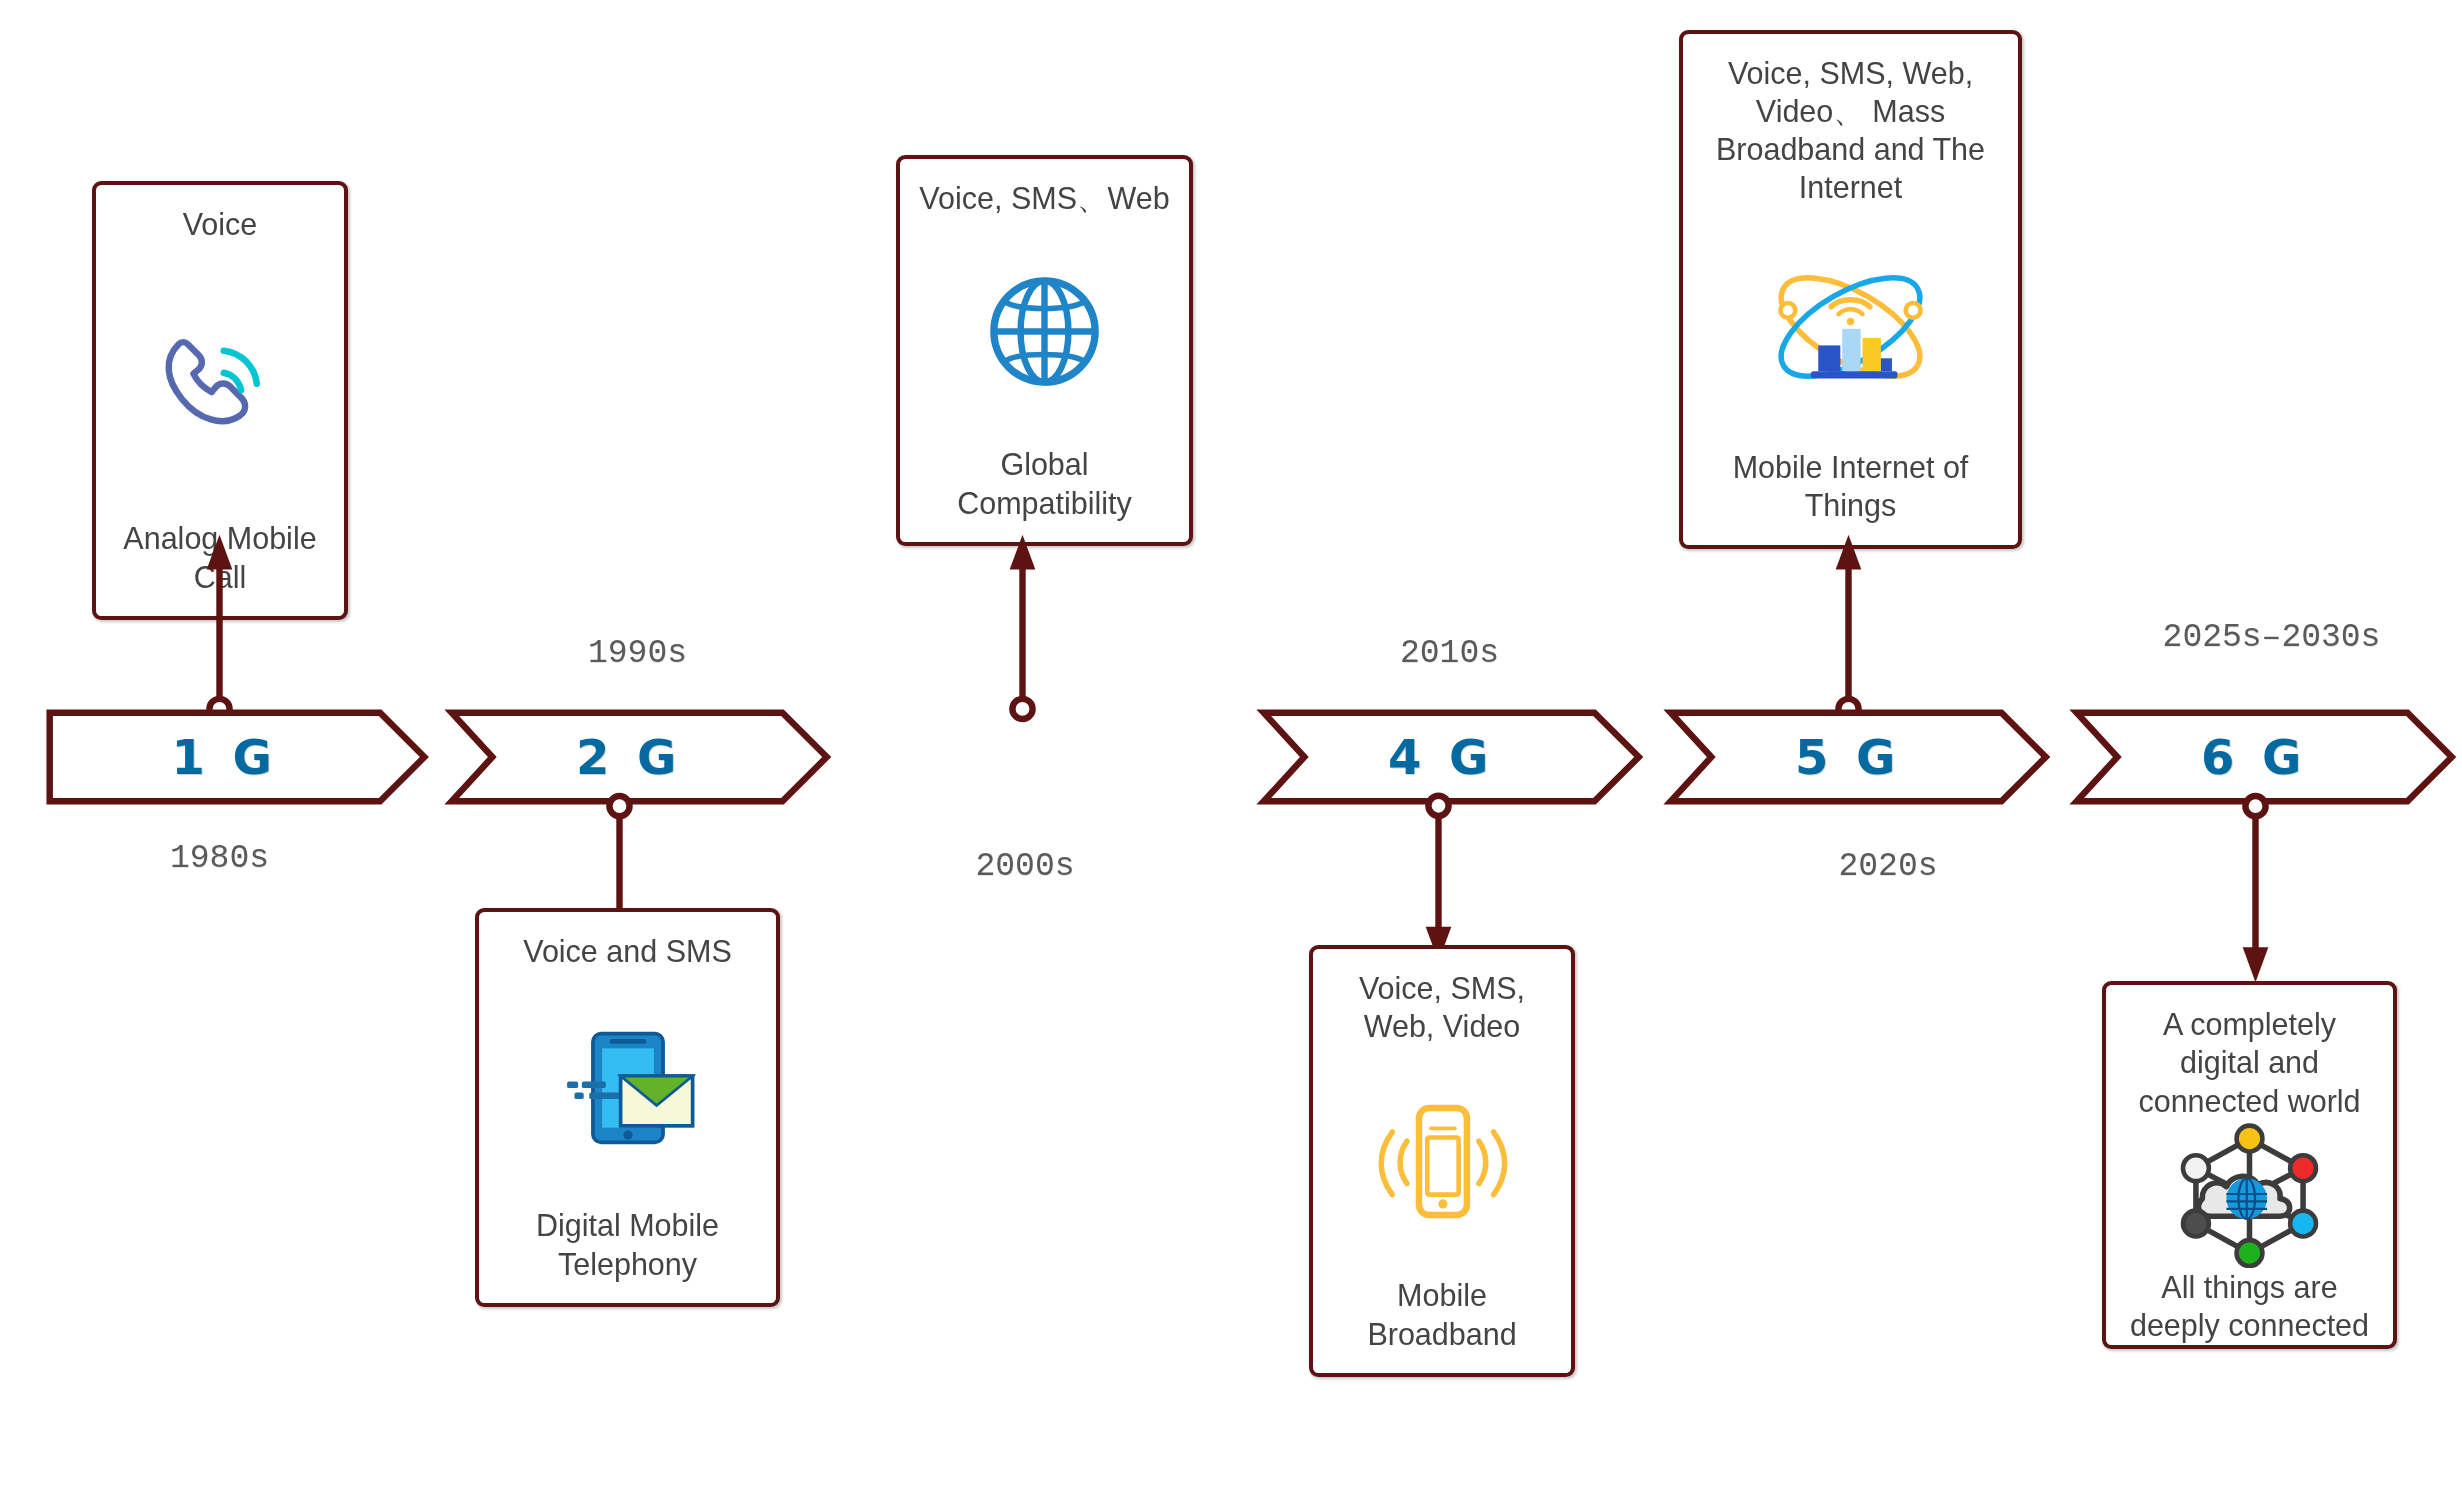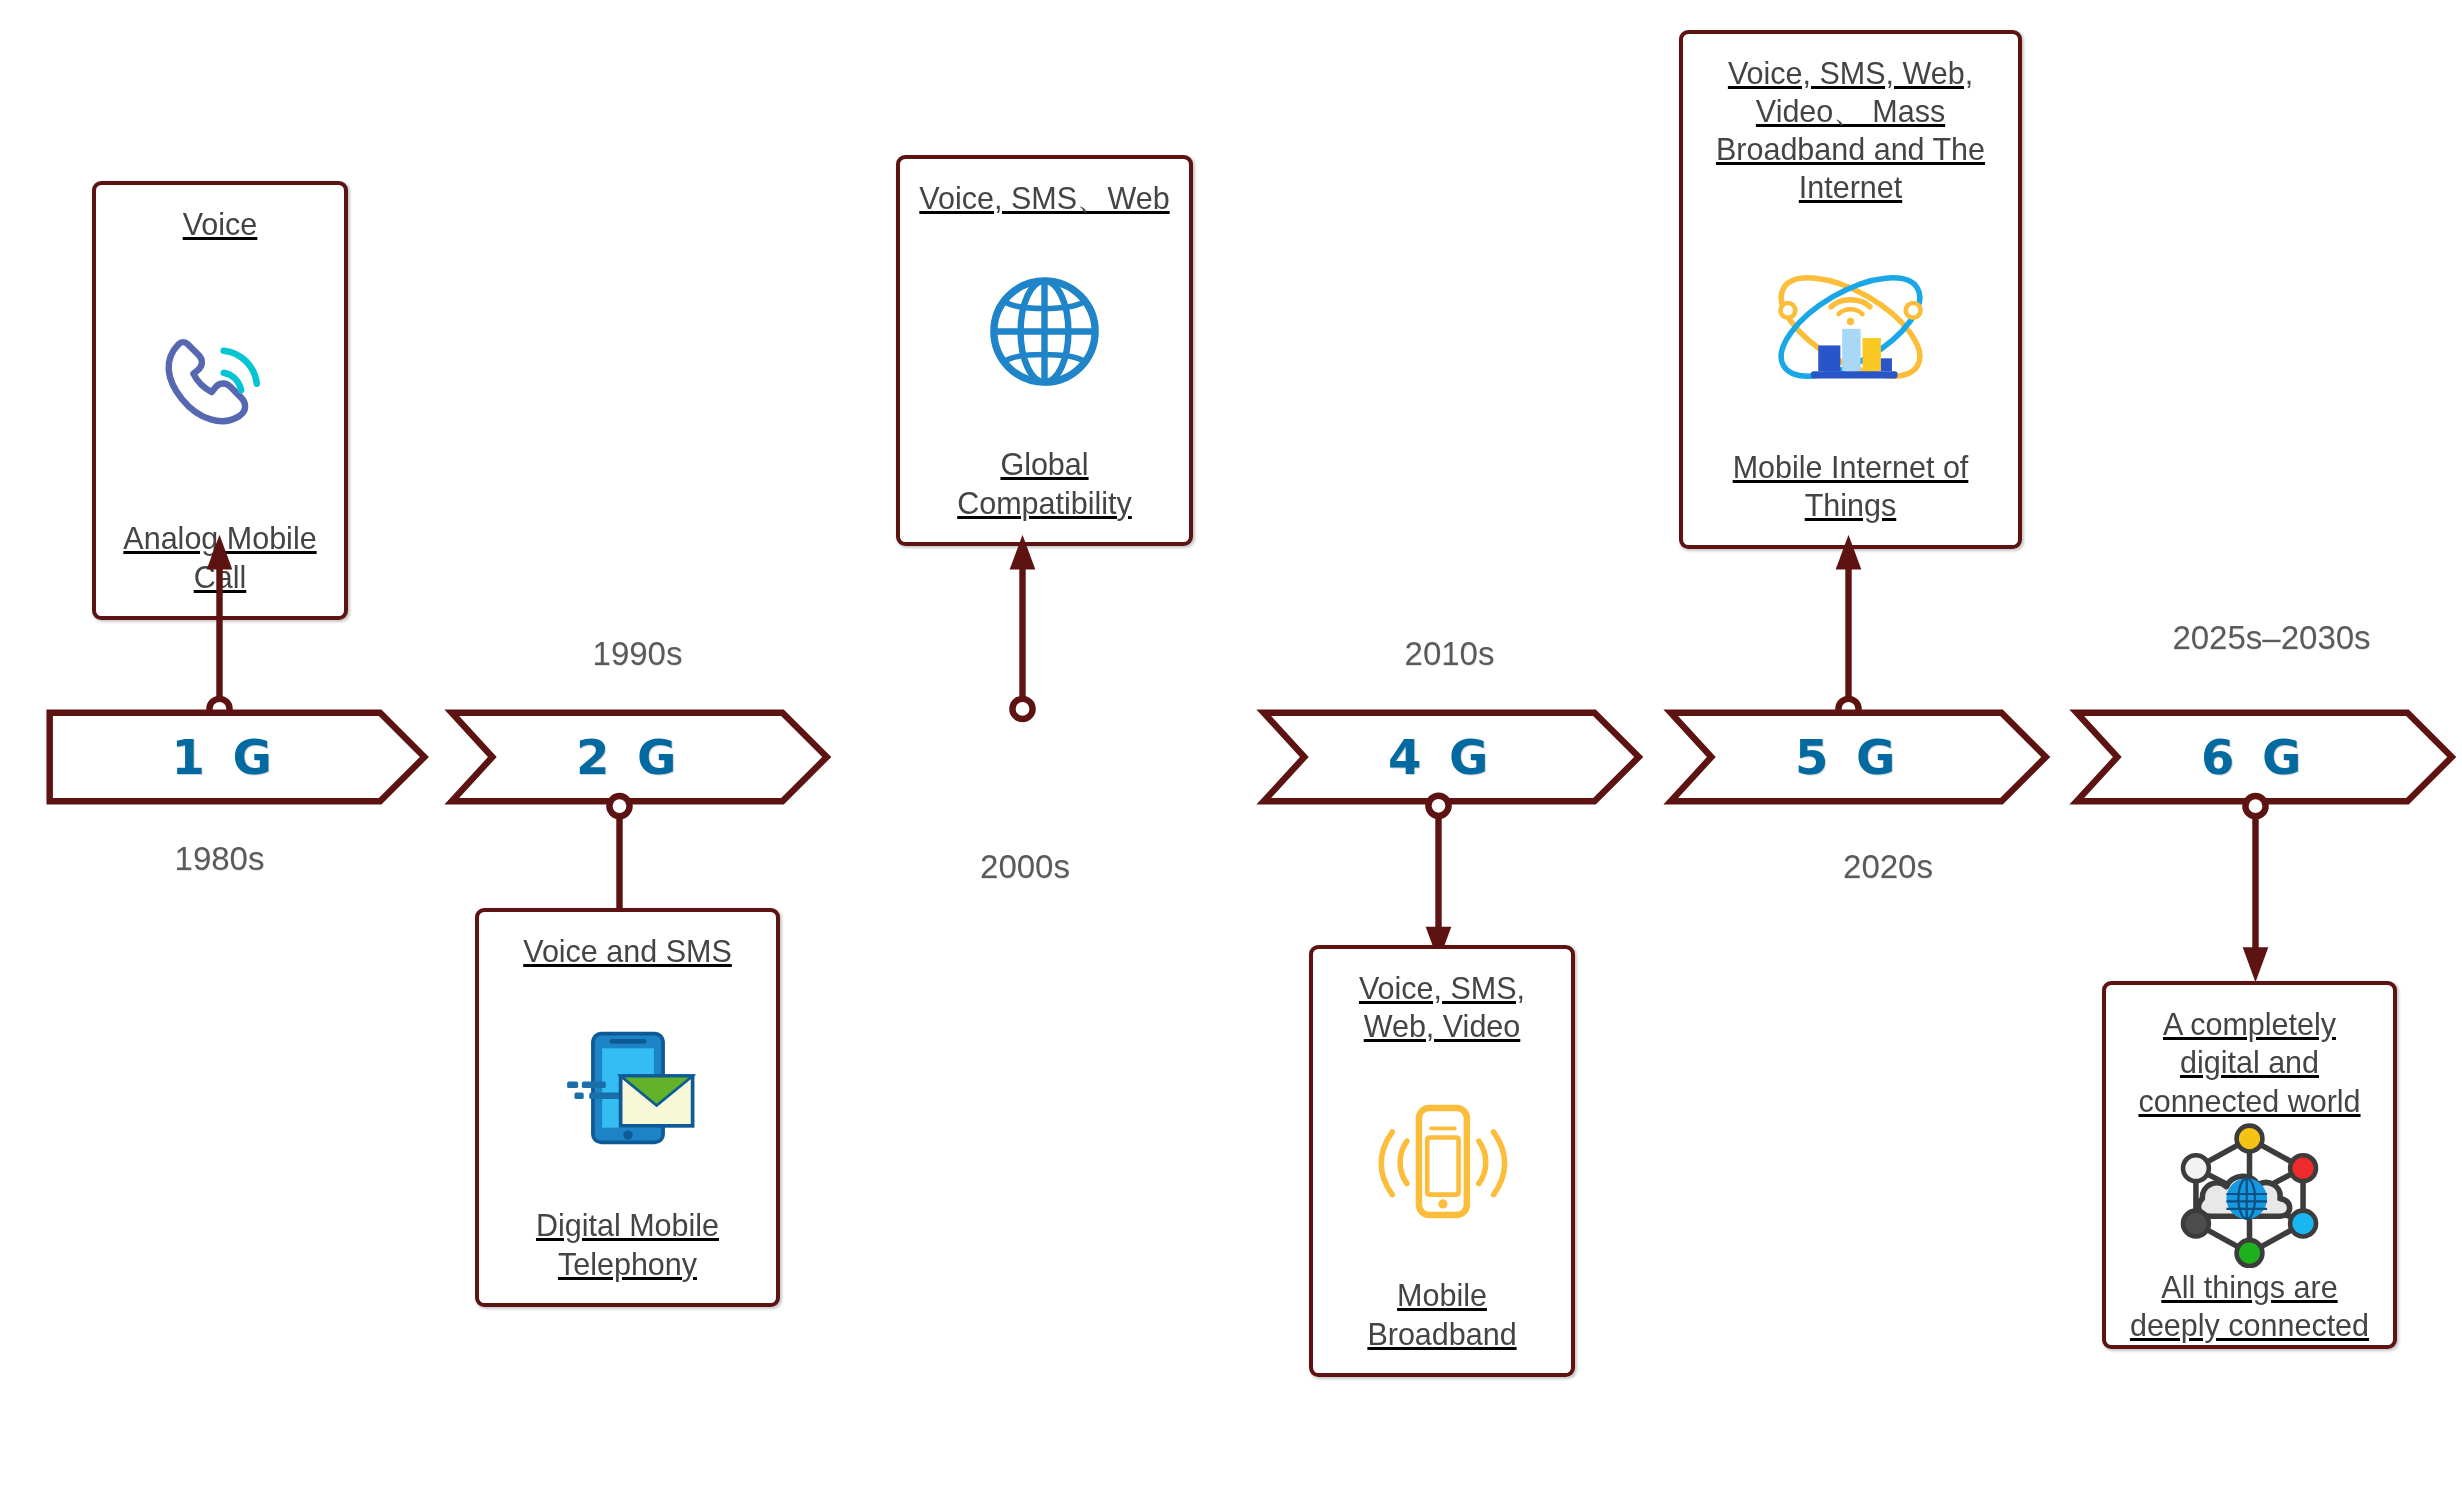--- a/index.html
+++ b/index.html
@@ -40,21 +40,21 @@
     letter-spacing: 5.5px;
     color: #0369a1;
     padding-right: 26px;
     box-sizing: border-box;
     text-shadow: 0.9px 0.9px 0 rgba(0,0,0,0.18);
   }
 
   
   .year {
     position: absolute;
-    font-family: Liberation Sans, sans-serif;
+    font-family: Liberation Mono, monospace;
     font-size: 33px;
     color: #5a5a5a;
     white-space: nowrap;
     text-align: center;
     text-shadow: 0.5px 0.5px 0 rgba(0,0,0,0.10);
   }
 
   
   .connector {
     position: absolute;
@@ -67,21 +67,20 @@
     box-sizing: border-box;
     background: #ffffff;
     border: 4.6px solid #5e1313;
     border-radius: 9.2px;
     display: flex;
     flex-direction: column;
     align-items: center;
     justify-content: space-between;
     padding: 20.3px 13px 20.3px 13px;
     box-shadow: 1.8px 1.8px 2.8px rgba(0,0,0,0.22);
-    text-decoration: underline;
   }
   .card-top, .card-bottom {
     width: 100%;
     text-align: center;
     font-size: 30.5px;
     line-height: 1.25;
     color: #444444;
     font-family: "Liberation Sans", sans-serif;
   }
   .card-icon {

